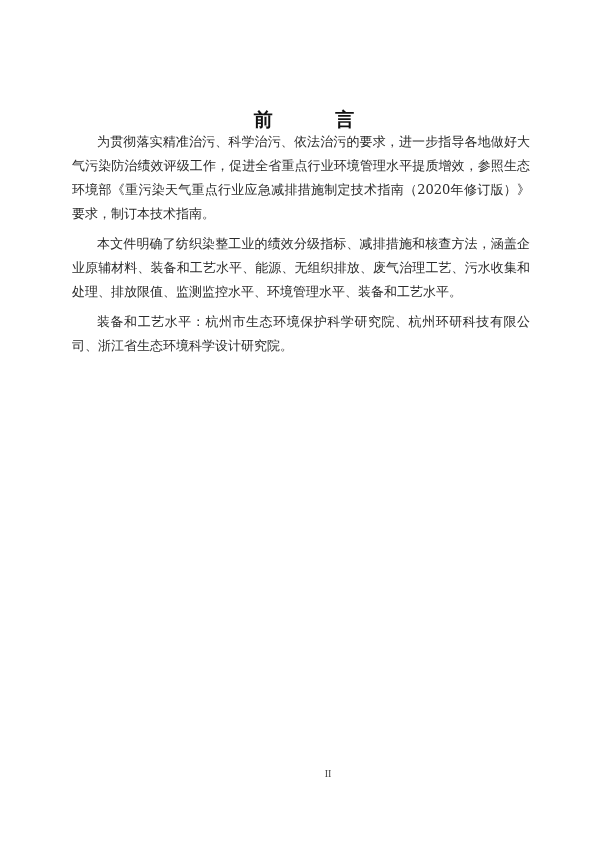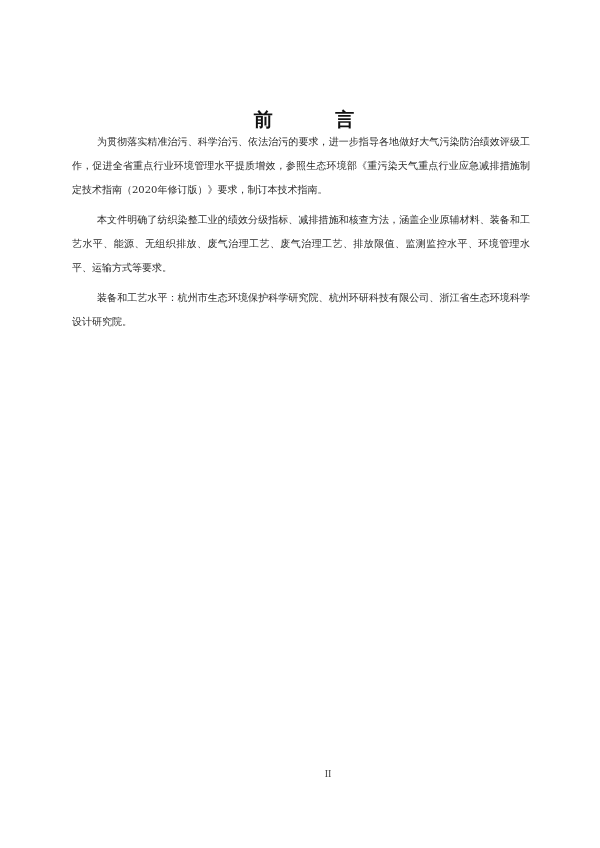--- a/index.html
+++ b/index.html
@@ -3,29 +3,29 @@
   <meta charset="utf-8">
   <style>
     html, body { margin: 0; padding: 0; background: #ffffff; }
     body { width: 600px; height: 848px; position: relative; overflow: hidden;
            font-family: "DejaVu Serif", "Liberation Serif", serif; color: #222; }
     .page { position: absolute; left: 0; top: 0; width: 600px; height: 848px; background: #fff; }
     .title { position: absolute; top: 107px; left: 0; width: 596px; text-align: center;
              font-family: "DejaVu Sans", sans-serif; font-weight: bold; font-size: 19px;
              letter-spacing: 28px; padding-left: 40px; box-sizing: border-box; color: #111; }
     .body-text { position: absolute; left: 72px; width: 458px; top: 130px; }
-    .para { font-size: 10px; line-height: 24px; text-indent: 25px; margin: 0 0 6px 0;
+    .para { font-size: 13px; line-height: 24px; text-indent: 25px; margin: 0 0 6px 0;
             text-align: justify; color: #2a2a2a; }
     .pagenum { position: absolute; top: 768px; left: 0; width: 600px; text-align: center;
                font-size: 10px; color: #444; font-family: "Liberation Serif", serif; margin-left: 28px; }
   </style>
 </head>
 <body>
 
 <div class="page">
   <div class="title">前  言</div>
   <div class="body-text">
     <p class="para">为贯彻落实精准治污、科学治污、依法治污的要求，进一步指导各地做好大气污染防治绩效评级工作，促进全省重点行业环境管理水平提质增效，参照生态环境部《重污染天气重点行业应急减排措施制定技术指南（2020年修订版）》要求，制订本技术指南。</p>
-    <p class="para">本文件明确了纺织染整工业的绩效分级指标、减排措施和核查方法，涵盖企业原辅材料、装备和工艺水平、能源、无组织排放、废气治理工艺、废气治理工艺、排放限值、监测监控水平、环境管理水平、运输方式等要求。</p>
+    <p class="para">本文件明确了纺织染整工业的绩效分级指标、减排措施和核查方法，涵盖企业原辅材料、装备和工艺水平、能源、无组织排放、废气治理工艺、污水收集和处理、排放限值、监测监控水平、环境管理水平、装备和工艺水平。</p>
     <p class="para">装备和工艺水平：杭州市生态环境保护科学研究院、杭州环研科技有限公司、浙江省生态环境科学设计研究院。</p>
   </div>
   <div class="pagenum">II</div>
 </div>
 
 </body></html>

